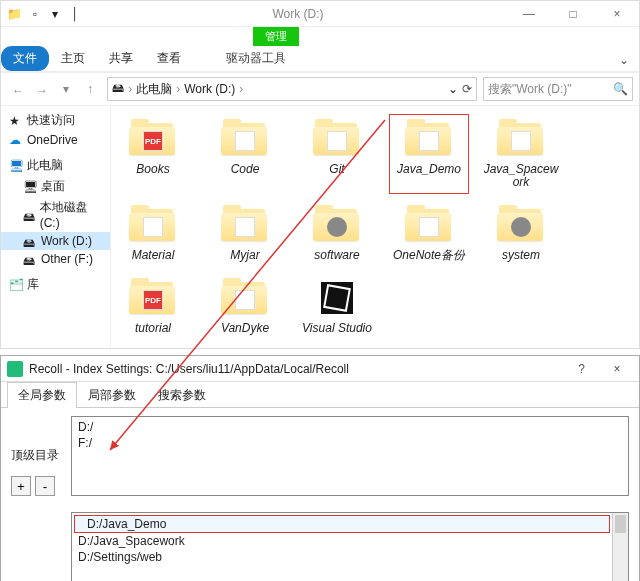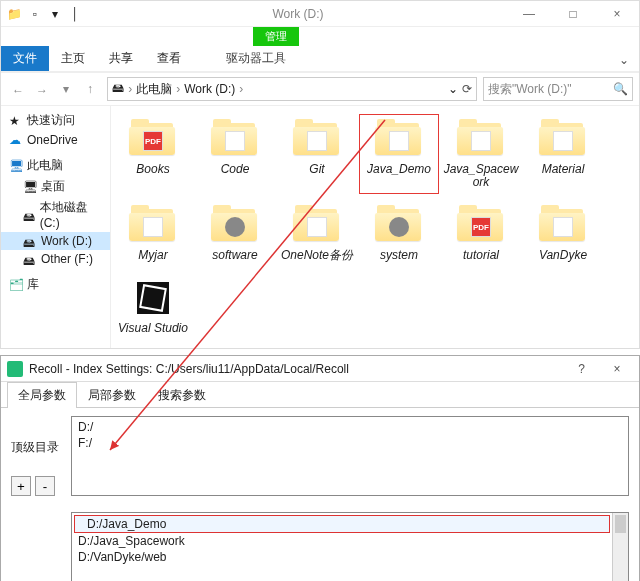--- a/index.html
+++ b/index.html
@@ -7,40 +7,40 @@
   
   .explorer { border:1px solid #ddd; }
   .titlebar { display:flex; align-items:center; height:26px; background:#fff; border-bottom:1px solid #eee; }
   .titlebar .qat { display:flex; gap:4px; padding:0 6px; }
   .qat span { width:16px; height:16px; display:inline-flex; align-items:center; justify-content:center; }
   .titlebar .drivename { flex:1; text-align:center; color:#888; }
   .winbtns { display:flex; }
   .winbtns span { width:44px; height:26px; display:flex; align-items:center; justify-content:center; color:#666; }
   .ribbon-tabs { display:flex; align-items:flex-end; height:24px; background:#fff; }
   .tab { padding:4px 12px; color:#222; }
-  .tab.active { background:#1979ca; color:#fff; }
+  .tab.active { background:#1979ca; color:#fff;border-radius:11px; }
   .tab.context-head { background:#16c60c; color:#fff; font-size:11px; padding:2px 12px; margin-left:40px; }
   .tab.context { color:#444; }
   .ribbon-line { height:2px; background:#eee; }
   .addrrow { display:flex; align-items:center; padding:4px 6px; gap:6px; border-bottom:1px solid #eee; }
   .navbtns { display:flex; gap:2px; }
   .navbtns span { width:22px; height:22px; border-radius:3px; display:flex; align-items:center; justify-content:center; color:#888; }
   .addrbar { flex:1; display:flex; align-items:center; border:1px solid #ccc; height:24px; padding:0 4px; gap:4px; }
   .crumb { color:#222; }
   .crumb-sep { color:#888; }
   .addr-refresh { color:#555; }
   .searchbox { width:150px; border:1px solid #ccc; height:24px; display:flex; align-items:center; padding:0 4px; color:#888; }
   .body { display:flex; min-height:170px; }
   .navpane { width:110px; border-right:1px solid #eee; padding:4px 0; }
   .navitem { display:flex; align-items:center; gap:4px; padding:2px 6px 2px 8px; }
   .navitem.sub { padding-left:22px; }
   .navitem.sel { background:#cde8ff; }
   .nav-icon { width:14px; height:14px; display:inline-block; }
   .folderpane { flex:1; padding:8px 2px; }
-  .foldergrid { display:flex; flex-wrap:wrap; gap:6px 2px; }
+  .foldergrid { display:flex; flex-wrap:wrap; gap:6px 12px; }
   .folder { width:80px; display:flex; flex-direction:column; align-items:center; text-align:center; padding:4px 0; border:1px solid transparent; }
   .folder.sel { border:1px solid #e53935; }
   .ficon { width:48px; height:40px; position:relative; }
   .ficon .back { position:absolute; left:2px; top:4px; width:42px; height:30px; background:#ffe9a8; border-radius:2px 2px 3px 3px; }
   .ficon .tab { position:absolute; left:2px; top:0; width:18px; height:8px; background:#ffe9a8; border-radius:2px 2px 0 0; padding:0;}
   .ficon .front { position:absolute; left:0; top:8px; width:46px; height:28px; background:linear-gradient(#fff3c4,#ffe08a); border-radius:2px 2px 3px 3px; box-shadow:0 1px 1px rgba(0,0,0,.1); }
   .ficon .doc { position:absolute; width:20px; height:20px; left:14px; top:12px; background:#fff; border:1px solid #ddd; }
   .ficon .doc.red { background:#e53935; color:#fff; font-size:8px; font-weight:bold; display:flex; align-items:center; justify-content:center; }
   .ficon .square { position:absolute; width:32px; height:32px; left:8px; top:4px; background:#111; }
   .ficon .square .diag { position:absolute; inset:4px; border:2px solid #fff; transform:rotate(10deg); }
@@ -49,21 +49,21 @@
   
   .recoll { border:1px solid #aaa; margin-top:6px; position:relative; }
   .recoll .titlebar2 { display:flex; align-items:center; height:26px; padding:0 6px; background:#fff; border-bottom:1px solid #ddd; }
   .titlebar2 .icon { width:16px; height:16px; background:#2b7; border-radius:2px; margin-right:6px; }
   .titlebar2 .title { flex:1; }
   .titlebar2 .btns span { width:32px; display:inline-flex; justify-content:center; color:#555; }
   .rtabs { display:flex; border-bottom:1px solid #ccc; padding:0 6px; }
   .rtab { padding:4px 10px; border:1px solid transparent; border-bottom:none; margin-bottom:-1px; }
   .rtab.active { border-color:#ccc; background:#fff; }
   .section { display:flex; padding:8px 10px; gap:8px; }
-  .sec-label { width:52px; display:flex; flex-direction:column; justify-content:flex-end; gap:12px; }
+  .sec-label { width:52px; display:flex; flex-direction:column; justify-content:flex-end; gap:4px; }
   .sec-label .lbl { writing-mode:horizontal-tb; }
   .pm { display:flex; gap:4px; margin-top:8px; }
   .pm button { width:20px; height:20px; border:1px solid #999; background:#f4f4f4; display:flex; align-items:center; justify-content:center; }
   .listbox { flex:1; border:1px solid #888; min-height:80px; padding:2px; overflow:auto; }
   .listrow { padding:1px 4px; }
   .listrow.selected { border:1px solid #d33; background:#eef6ff;padding-left:12px; }
   .scrollbar { width:16px; background:#eee; border-left:1px solid #ccc; }
   .wrap { position:relative; width:640px; }
   svg.anno { position:absolute; left:0; top:0; pointer-events:none; }
 </style>
@@ -321,21 +321,21 @@
 
   <div class="section">
     <div class="sec-label">
       
       
     </div>
     <div class="listbox" style="display:flex; padding:0;">
       <div id="skippaths" style="flex:1; padding:2px;">
             <div class="listrow selected">D:/Java_Demo</div>
             <div class="listrow">D:/Java_Spacework</div>
-            <div class="listrow">D:/VanDyke/web</div>
+            <div class="listrow">D:/Settings/web</div>
           </div>
       <div class="scrollbar">
             <div style="height:18px;background:#ccc;margin:2px;"></div>
           </div>
     </div>
   </div>
 
 </div>
 
 <svg class="anno" width="640" height="581">

